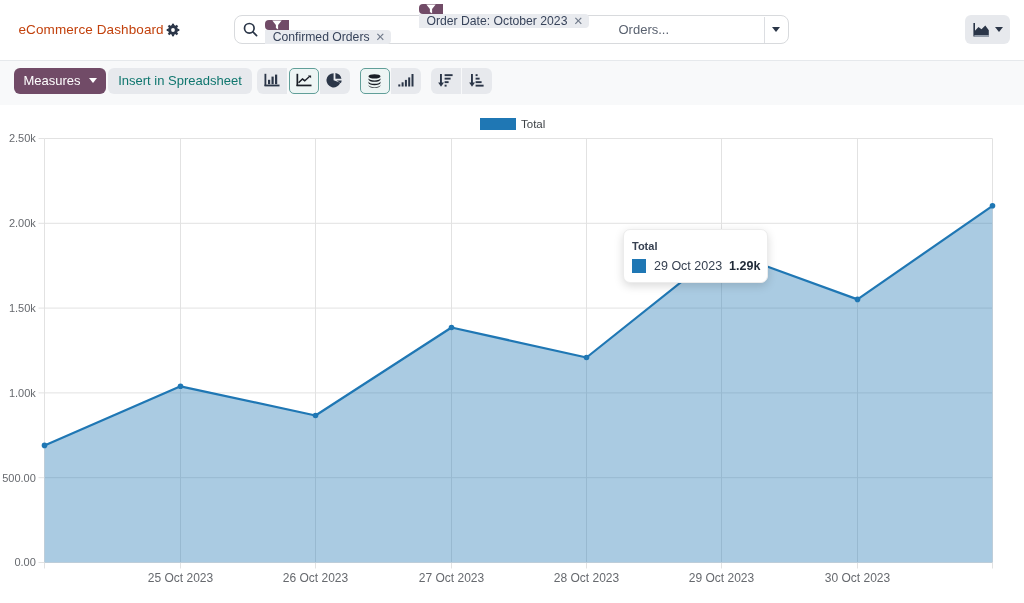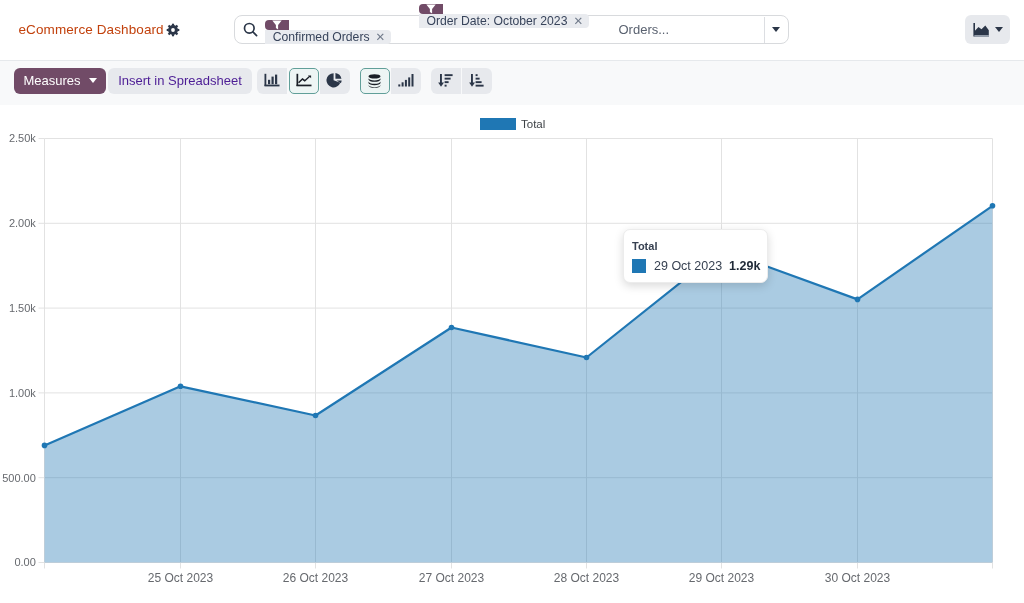--- a/index.html
+++ b/index.html
@@ -24,21 +24,21 @@
   border-top:5.5px solid #2b3648; }
 .viewbtn { left:965px; top:15px; width:45px; height:29px; background:#e7e9ed; border-radius:6px;
   display:flex; align-items:center; justify-content:center; gap:5px; }
 
 
 .band { left:0; top:60px; width:1024px; height:45px; background:#f8f9fa; border-top:1px solid #e6e9ec;padding-left:28px; }
 .btn { position:absolute; top:6.5px; height:26.5px; display:flex; align-items:center; justify-content:center; }
 .measures { left:14px; width:92px; background:#714b67; border-radius:6px; color:#fff;
   font-size:13px; gap:8px; }
 .measures .caret { border-top-color:#fff; border-left-width:4px; border-right-width:4px; border-top-width:5px; }
-.insert { left:108px; width:144px; background:#e7e9ed; border-radius:6px; color:#4c1d95; font-size:13px; }
+.insert { left:108px; width:144px; background:#e7e9ed; border-radius:6px; color:#0f766e; font-size:13px; }
 .ibtn { position:absolute; top:6.5px; width:30px; height:26.5px; background:#e7e9ed;
   display:flex; align-items:center; justify-content:center; }
 .ibtn.sel { background:#edf5f4; border:1.5px solid #619f99; border-radius:5px; }
 .rl { border-radius:6px 0 0 6px; } .rr { border-radius:0 6px 6px 0; }
 
 
 .legend-sw { left:480px; top:118px; width:36px; height:11.5px; background:#1f77b4; }
 .legend-tx { left:521px; top:118px; font-size:11.5px; color:#3f4347; }
 
 

